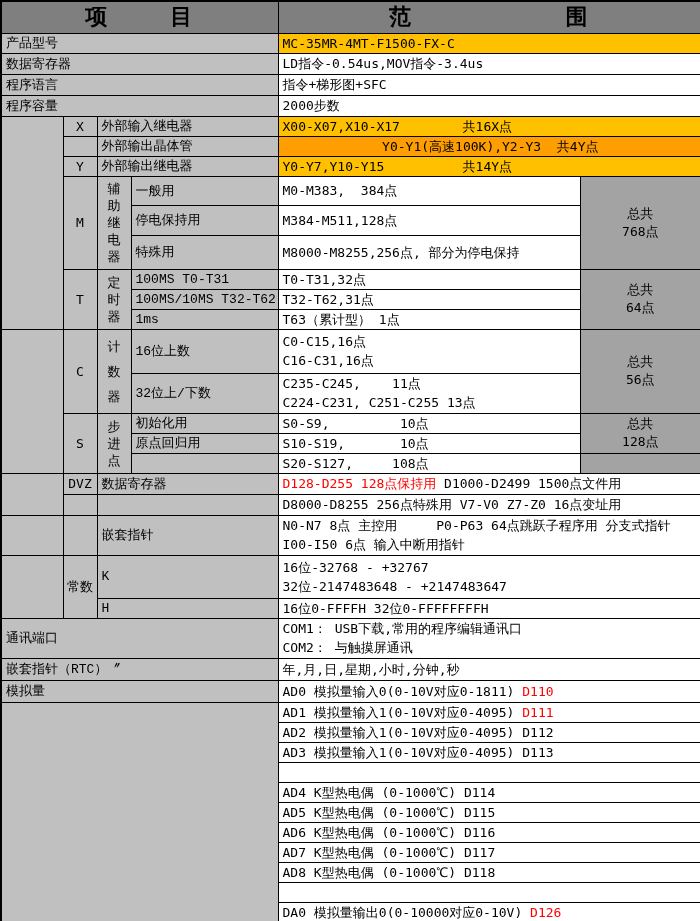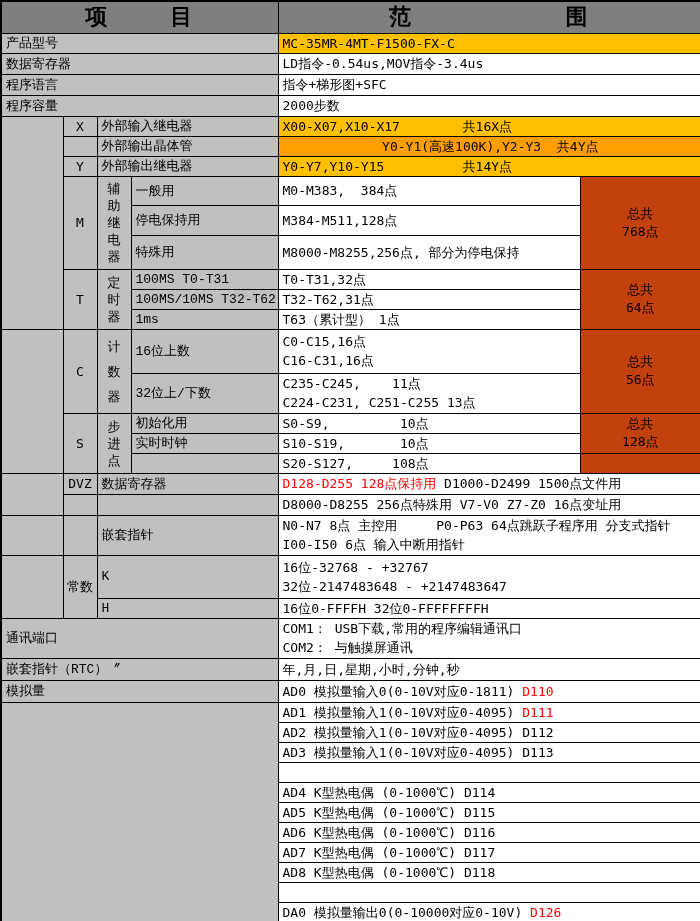--- a/index.html
+++ b/index.html
@@ -26,21 +26,21 @@
   .letter{background:var(--label-bg); text-align:center; padding:0; white-space:pre;}
   .vtext{
     background:var(--label-bg); text-align:center; padding:0;
     white-space:pre-line; line-height:17px;
   }
   .vtext.tall{line-height:25px;}
   .val{background:#fff; white-space:pre; line-height:19px;}
   .val.gold{background:var(--gold);}
   .val.orange{background:var(--orange);text-align:center;}
   .total{
-    background:#c2410c; text-align:center; padding:0;
+    background:#a3a3a3; text-align:center; padding:0;
     white-space:pre-line; line-height:18px;
   }
   .red{color:var(--red);}
 </style>
 </head>
 <body>
 
 <div class="sheet">
 <table>
   <colgroup>
@@ -154,21 +154,21 @@
     <td class="letter" rowspan="3">S</td>
     <td class="vtext" rowspan="3">步
 进
 点</td>
     <td class="label">初始化用</td>
     <td class="val">S0-S9,         10点</td>
     <td class="total" rowspan="2">总共
 128点</td>
   </tr>
   <tr style="height:19px">
-    <td class="label">实时时钟</td>
+    <td class="label">原点回归用</td>
     <td class="val">S10-S19,       10点</td>
   </tr>
   <tr style="height:18px">
     <td class="label"></td>
     <td class="val">S20-S127,     108点</td>
     <td class="total"></td>
   </tr>
 
   <tr style="height:21px">
     <td class="label" rowspan="2"></td>

